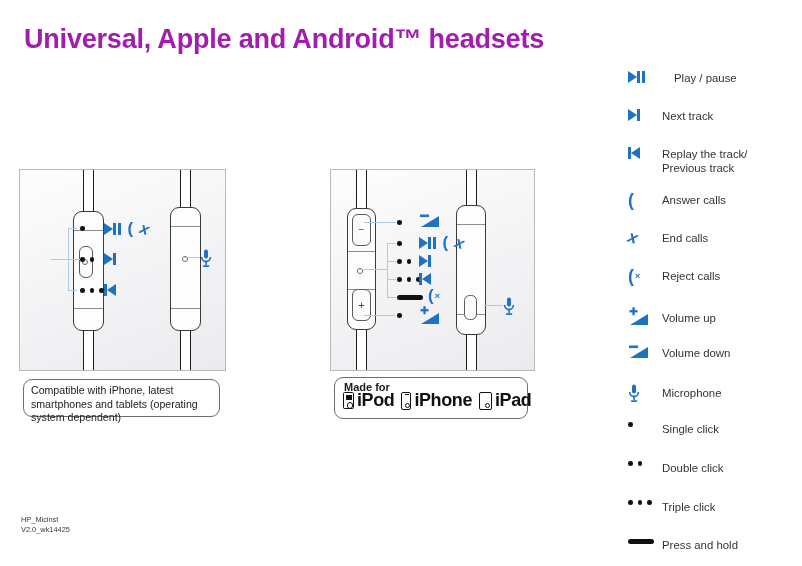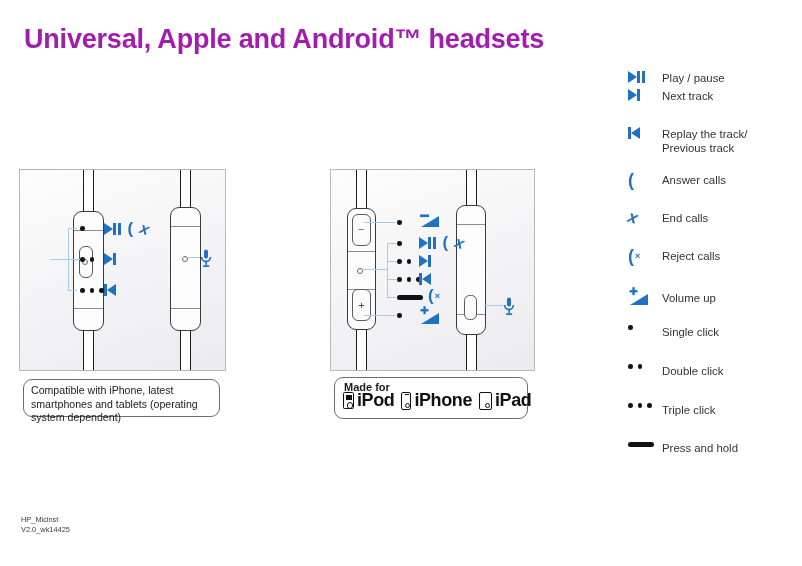--- a/index.html
+++ b/index.html
@@ -303,21 +303,21 @@
     </div>
   </div>
 
   <div id="doc-footer">
     <div>HP_Micinst</div>
     <div>V2.0_wk14425</div>
   </div>
 
   <div id="legend">
 
-    <div class="legend-item" style="">
+    <div class="legend-item" style="margin-bottom:20px;gap:12px;">
       <span class="legend-ico">
         <span class="ico">
             <span class="tri-r"></span>
             <span class="bar"></span>
             <span class="bar2"></span>
           </span>
       </span>
       <span class="legend-label">Play / pause</span>
     </div>
 
@@ -370,24 +370,44 @@
       <span class="legend-ico">
         <svg width="22" height="19" viewBox="0 0 22 19">
           <path d="M2 18 L20 7 L20 18 Z" fill="#1f71c4"></path>
           <rect x="1.5" y="3.1" width="8" height="2.3" fill="#1f71c4"></rect>
           <rect x="4.4" y="0.2" width="2.3" height="8" fill="#1f71c4"></rect>
         </svg>
       </span>
       <span class="legend-label" style="padding-top:5px;">Volume up</span>
     </div>
 
-
-
     <div class="legend-item" style="margin-bottom:21px;">
       <span class="legend-ico">
+        <svg width="22" height="14" viewBox="0 0 22 14">
+          <path d="M2 13 L20 2 L20 13 Z" fill="#1f71c4"></path>
+          <rect x="1" y="0.5" width="9" height="2.6" fill="#1f71c4"></rect>
+        </svg>
+      </span>
+      <span class="legend-label" style="padding-top:2px;">Volume down</span>
+    </div>
+
+    <div class="legend-item" style="margin-bottom:18px;">
+      <span class="legend-ico">
+        <svg width="12" height="19" viewBox="0 0 12 19">
+          <rect x="4" y="0.5" width="4" height="9" rx="2" fill="#1f71c4"></rect>
+          <path d="M1.6 8 A4.4 4.4 0 0 0 10.4 8" stroke="#1f71c4" stroke-width="1.6" fill="none"></path>
+          <rect x="5.3" y="12" width="1.6" height="4" fill="#1f71c4"></rect>
+          <rect x="2.8" y="16.2" width="6.6" height="1.7" rx="0.8" fill="#1f71c4"></rect>
+        </svg>
+      </span>
+      <span class="legend-label" style="padding-top:3px;">Microphone</span>
+    </div>
+
+    <div class="legend-item" style="margin-bottom:21px;">
+      <span class="legend-ico">
         <span class="dots" style="position:static;">
             <i></i>
           </span>
       </span>
       <span class="legend-label">Single click</span>
     </div>
 
     <div class="legend-item" style="margin-bottom:21px;">
       <span class="legend-ico">
         <span class="dots" style="position:static;">

